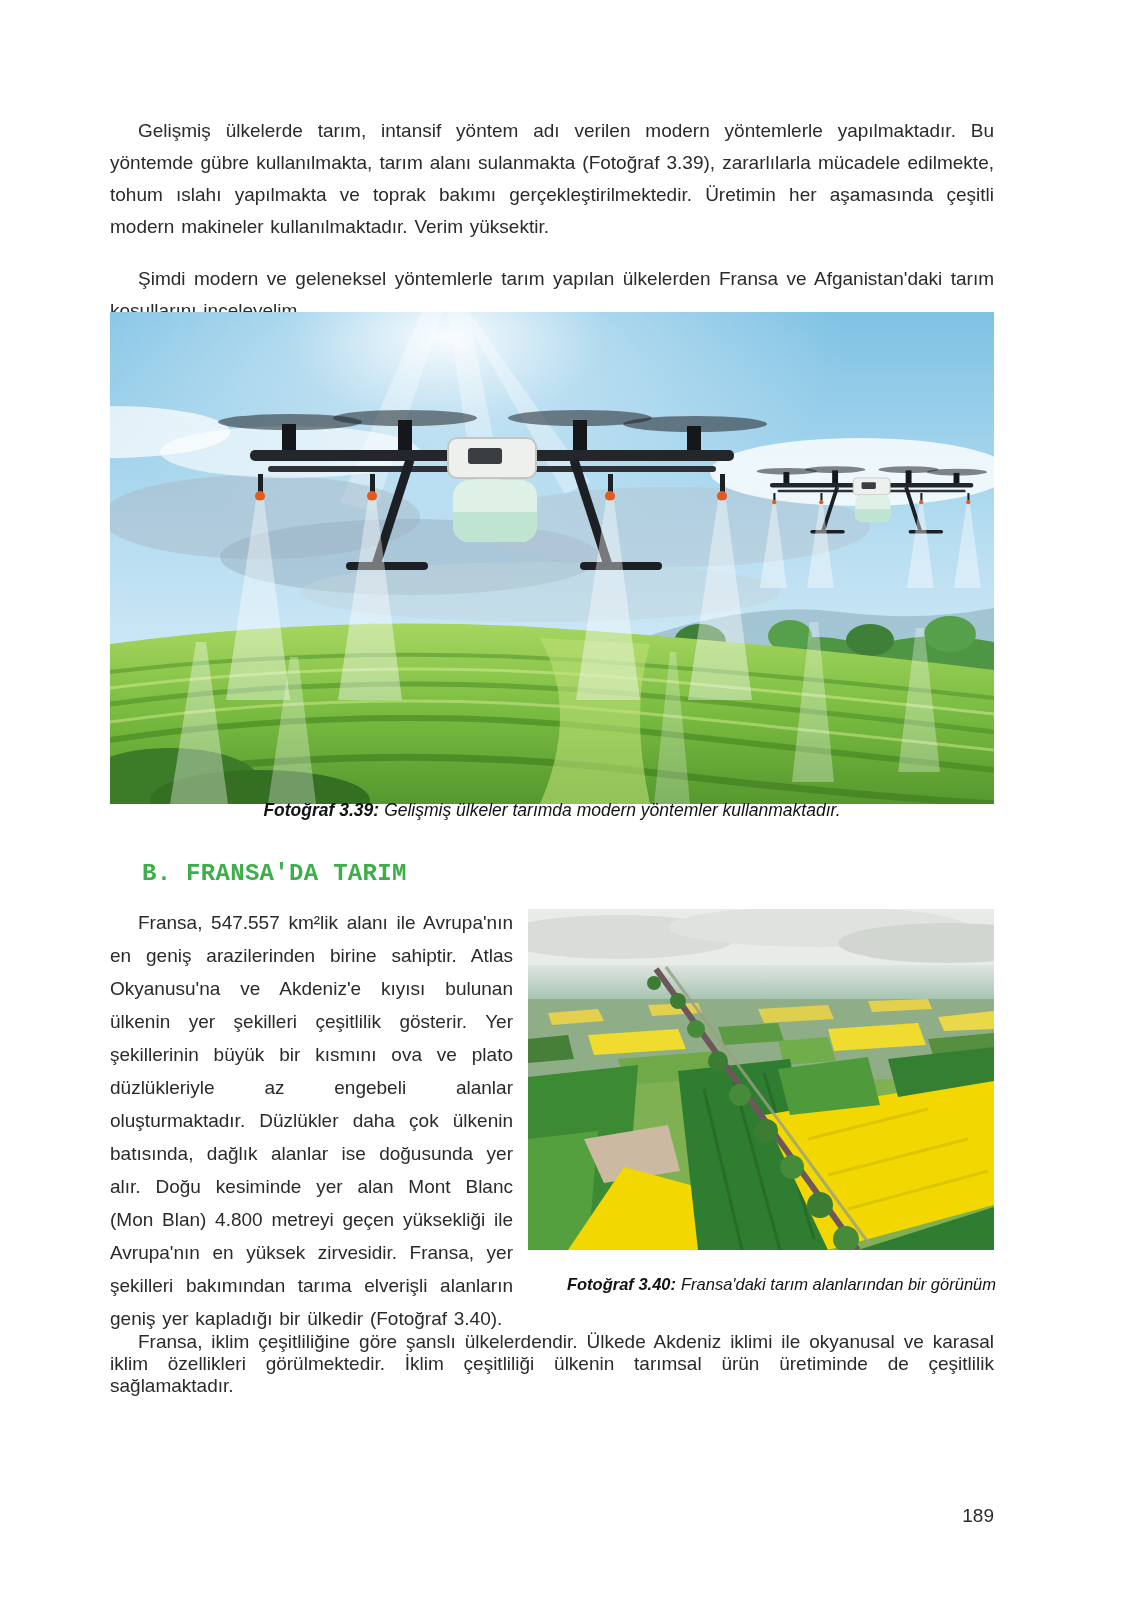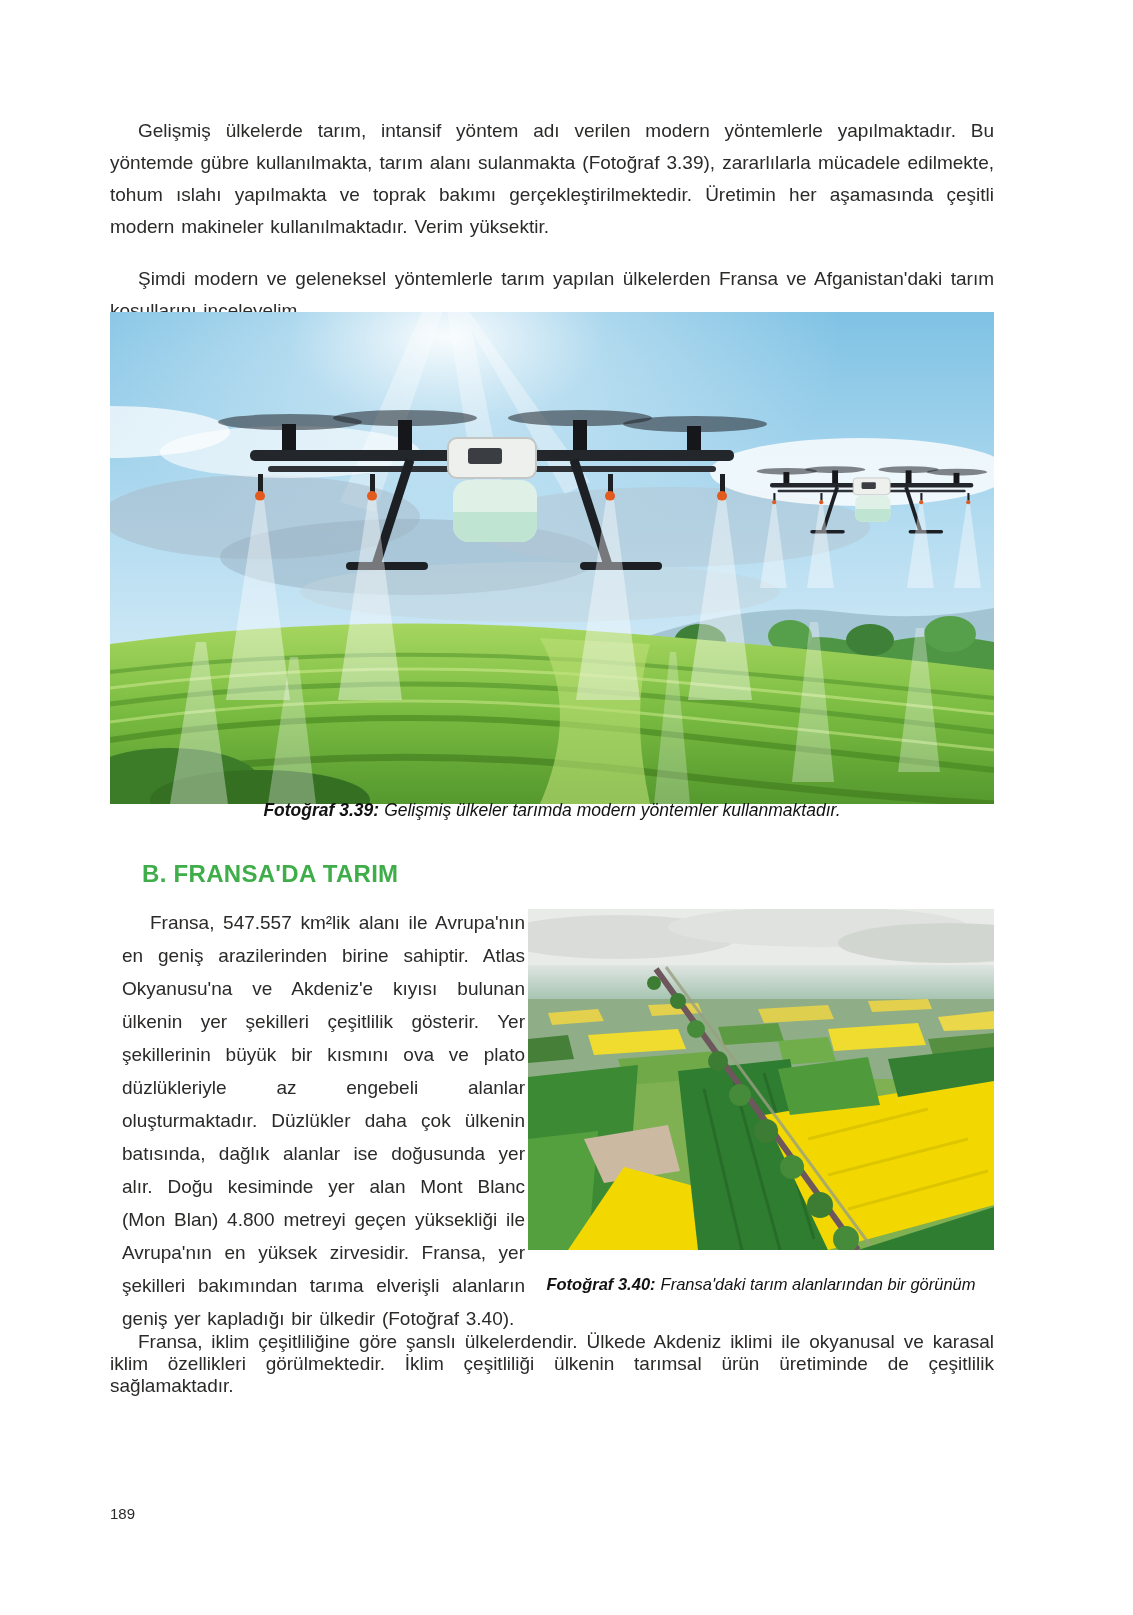--- a/index.html
+++ b/index.html
@@ -26,41 +26,42 @@
   #photo1{left:110px;top:312px;width:884px;height:492px;}
   #photo2{left:528px;top:909px;width:466px;height:341px;}
   .caption{
     position:absolute;
     font-size:17.5px;
     font-style:italic;
     color:#121212;
     line-height:22px;
   }
   #caption1{left:110px;top:781px;width:884px;text-align:center;}
-  #caption2{left:526px;top:1256px;width:470px;text-align:center;font-size:16.5px;}
+  #caption2{left:526px;top:1256px;width:470px;text-align:right;font-size:16.5px;}
   .cap-label{font-weight:bold;margin-right:5px;}
   #section-heading{
     position:absolute;
     left:142px;top:840px;
     font-size:24px;
     font-weight:bold;
     color:#3fae4a;
     letter-spacing:.3px;
+    font-family:Liberation Mono, monospace;
   }
   #leftcol{
-    left:122px;top:887px;width:403px;
+    left:110px;top:887px;width:403px;
     line-height:33px;
   }
   #p3{left:110px;top:1312px;width:884px;line-height:22px;}
   #p4{left:110px;top:1419px;width:884px;line-height:33.5px;}
   #page-number{
     position:absolute;
     left:110px;top:1505px;width:884px;
-    text-align:left;
-    font-size:15px;
+    text-align:right;
+    font-size:19px;
     color:#2b2a29;
   }
 </style>
 </head>
 <body>
 
 <div class="page">
 
   <p class="body-par" id="p1">Gelişmiş ülkelerde tarım, intansif yöntem adı verilen modern yöntemlerle yapılmaktadır. Bu yöntemde gübre kullanılmakta, tarım alanı sulanmakta (Fotoğraf 3.39), zararlılarla mücadele edilmekte, tohum ıslahı yapılmakta ve toprak bakımı gerçekleştirilmektedir. Üretimin her aşamasında çeşitli modern makineler kullanılmaktadır. Verim yüksektir.</p>
   <p class="body-par" id="p2">Şimdi modern ve geleneksel yöntemlerle tarım yapılan ülkelerden Fransa ve Afganistan'daki tarım koşullarını inceleyelim.</p>

